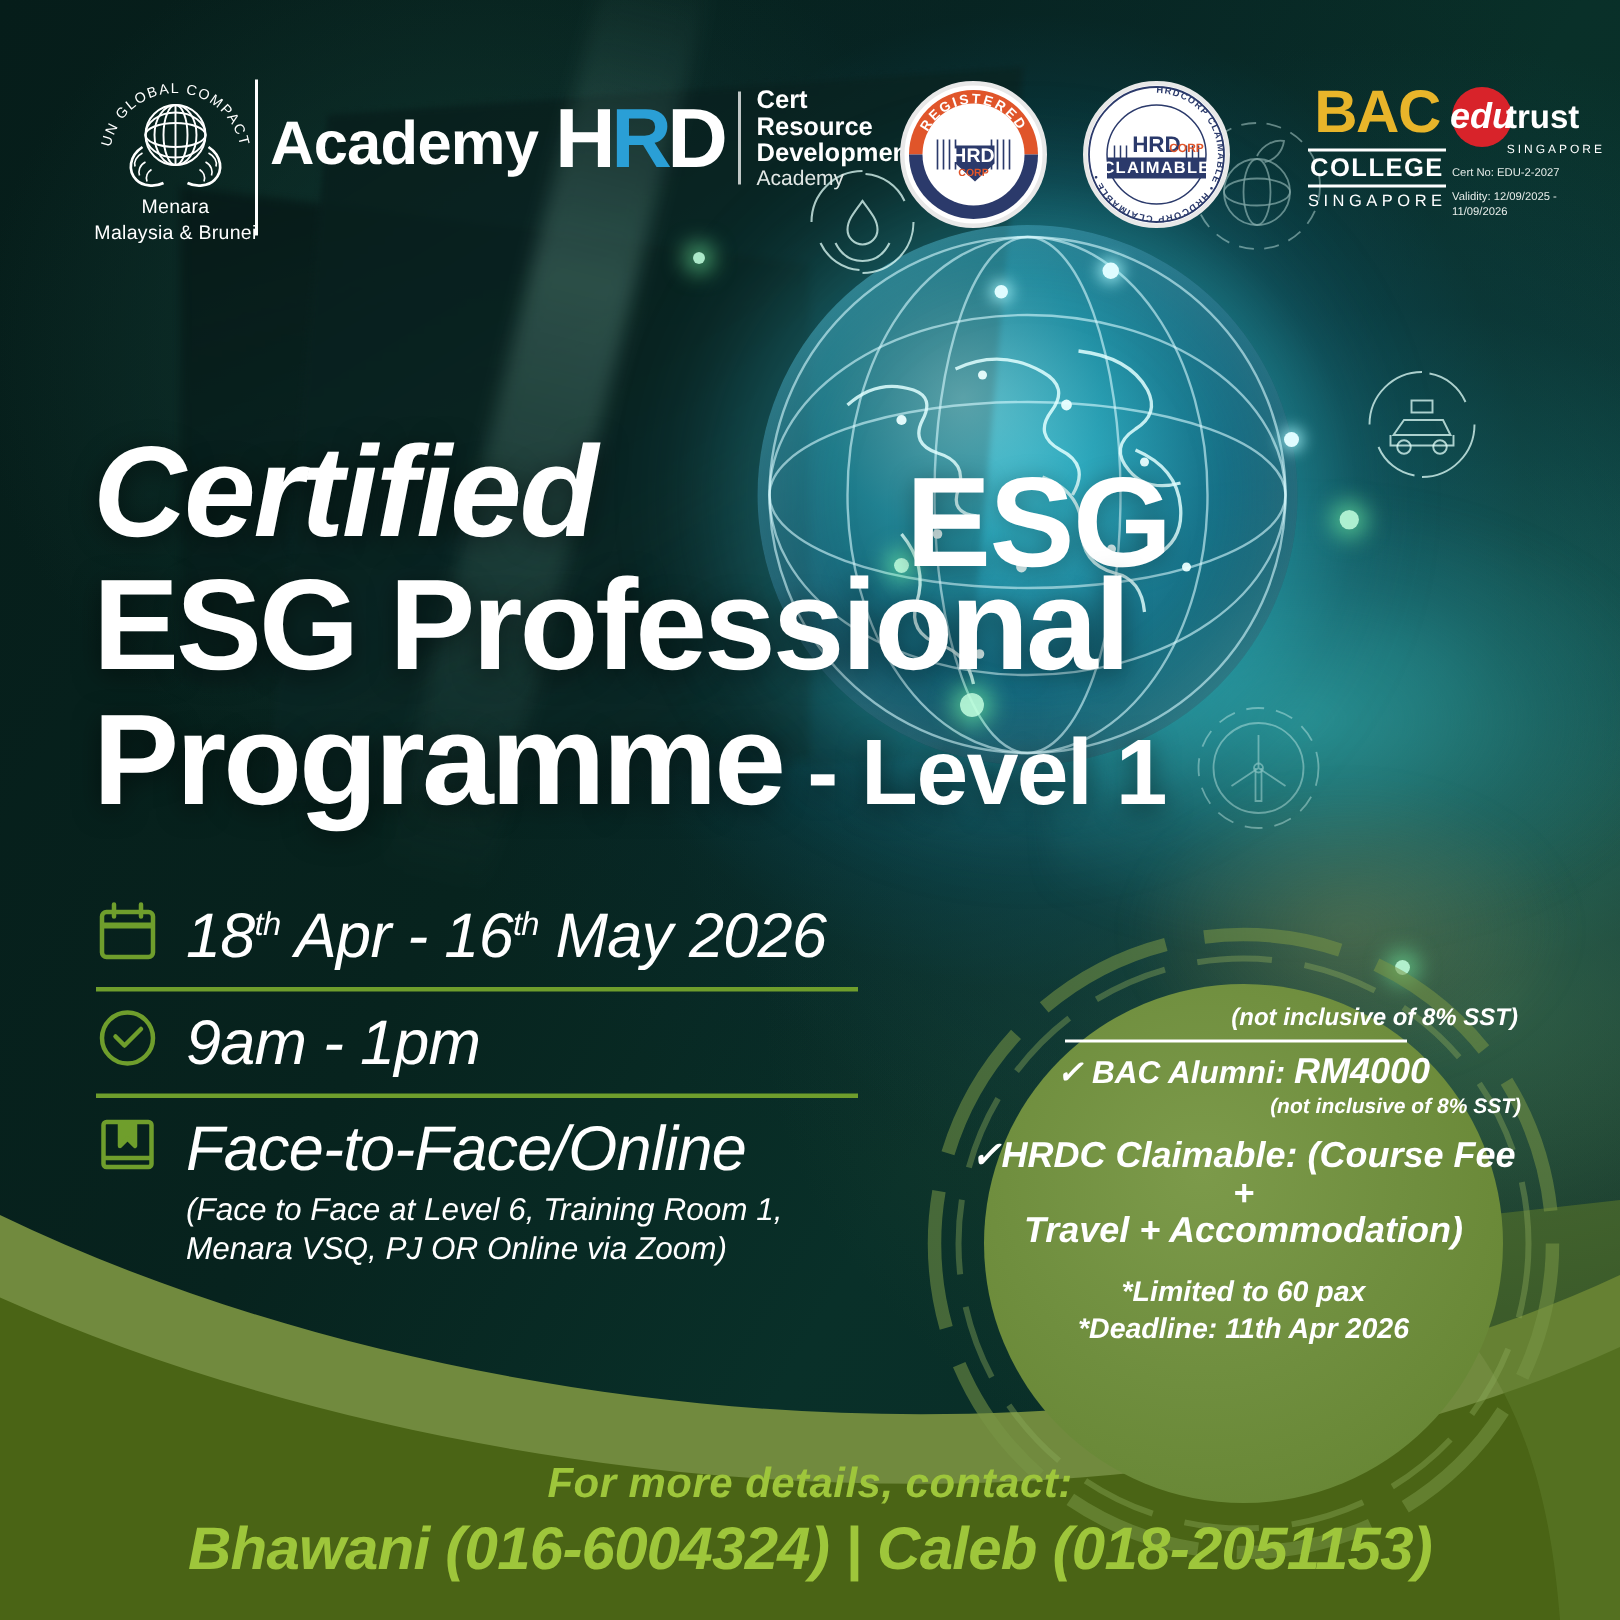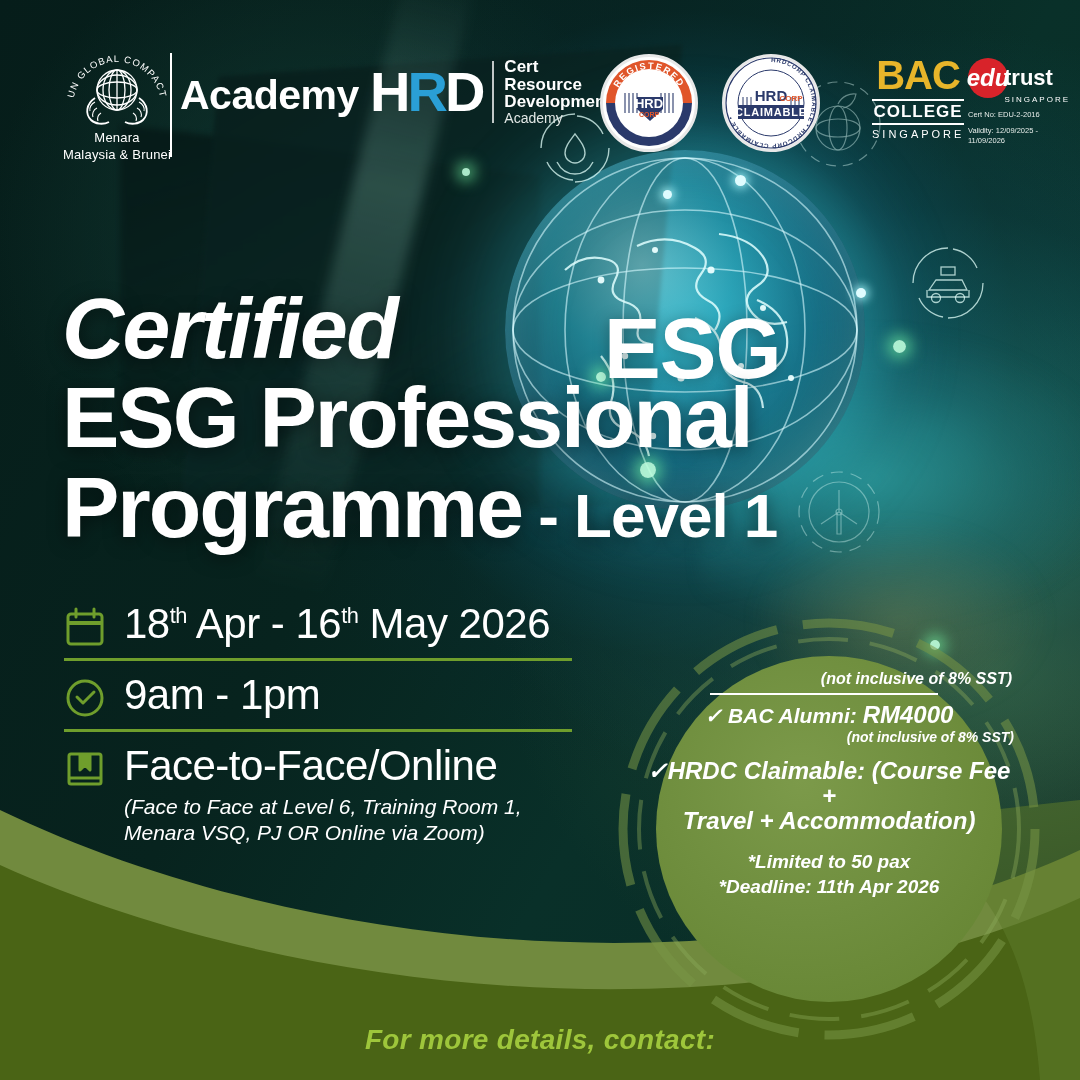--- a/index.html
+++ b/index.html
@@ -115,21 +115,21 @@
   .title .l1{ font-size:86px; font-style:italic; font-weight:bold; letter-spacing:-1.5px; line-height:0.98;
      text-shadow:0 3px 18px rgba(0,0,0,.5); }
   .title .l2{ font-size:86px; font-weight:bold; letter-spacing:-2px; line-height:1.02; margin-top:4px;
      text-shadow:0 3px 18px rgba(0,0,0,.5); }
   .title .l3{ font-size:86px; font-weight:bold; letter-spacing:-2px; line-height:1.02; margin-top:2px;
      text-shadow:0 3px 18px rgba(0,0,0,.5); white-space:nowrap; }
   .title .l3 .lvl{ font-size:62px; letter-spacing:-1px; }
 
   
   .details{ position:absolute; left:64px; top:600px; width:560px; color:#fff; }
-  .drow{ display:flex; align-items:flex-end; gap:18px; }
+  .drow{ display:flex; align-items:flex-start; gap:18px;font-style:italic; }
   .drow .ico{ width:42px; height:42px; flex:0 0 42px; color:#6f9e2c; }
   .drow .ico svg{ display:block; }
   .drow .txt{ font-size:42px; font-weight:300; letter-spacing:-0.5px; }
   .drow .txt sup{ font-size:0.52em; vertical-align:super; }
   .drule{ height:3px; background:#6f9e2c; margin:10px 0 10px 0; width:508px; }
   .dsub{ font-size:21px; font-style:italic; line-height:26px; margin-left:60px; margin-top:4px; }
 
   
   .waves{ position:absolute; left:0; bottom:0; width:1080px; height:380px; }
   .waves svg{ display:block; width:1080px; height:380px; }
@@ -354,21 +354,21 @@
       <div class="college">COLLEGE</div>
       <div class="sg">SINGAPORE</div>
     </div>
 
     <div class="logo-edu">
       <div class="row">
         <div class="circle">edu</div>
         <div class="trust">trust</div>
       </div>
       <div class="sg">SINGAPORE</div>
-      <div class="fine">Cert No: EDU-2-2016</div>
+      <div class="fine">Cert No: EDU-2-2027</div>
       <div class="fine">Validity: 12/09/2025 - 11/09/2026</div>
     </div>
   </div>
 
   <div class="esg-watermark">ESG</div>
 
   <div class="title">
     <div class="l1">Certified</div>
     <div class="l2">ESG Professional</div>
     <div class="l3"><span>Programme</span><span class="lvl"> - Level 1</span></div>
@@ -434,23 +434,24 @@
     <div class="fee-inner">
       <div class="fee-sst">(not inclusive of 8% SST)</div>
       <div class="fee-hr"></div>
       <div class="fee-alumni"><span>✓ BAC Alumni: </span><span class="amt">RM4000</span></div>
       <div class="fee-sst2">(not inclusive of 8% SST)</div>
       <div class="fee-hrdc">
         <div>✓HRDC Claimable: (Course Fee +</div>
         <div>Travel + Accommodation)</div>
       </div>
       <div class="fee-note">
-        <div>*Limited to 50 pax</div>
+        <div>*Limited to 60 pax</div>
         <div>*Deadline: 11th Apr 2026</div>
       </div>
     </div>
   </div>
 
   <div class="footer">
     <div class="lead">For more details, contact:</div>
+    <div class="contacts">Bhawani (016-6004324)  |  Caleb (018-2051153)</div>
   </div>
 
 </div>
 
 </body></html>

